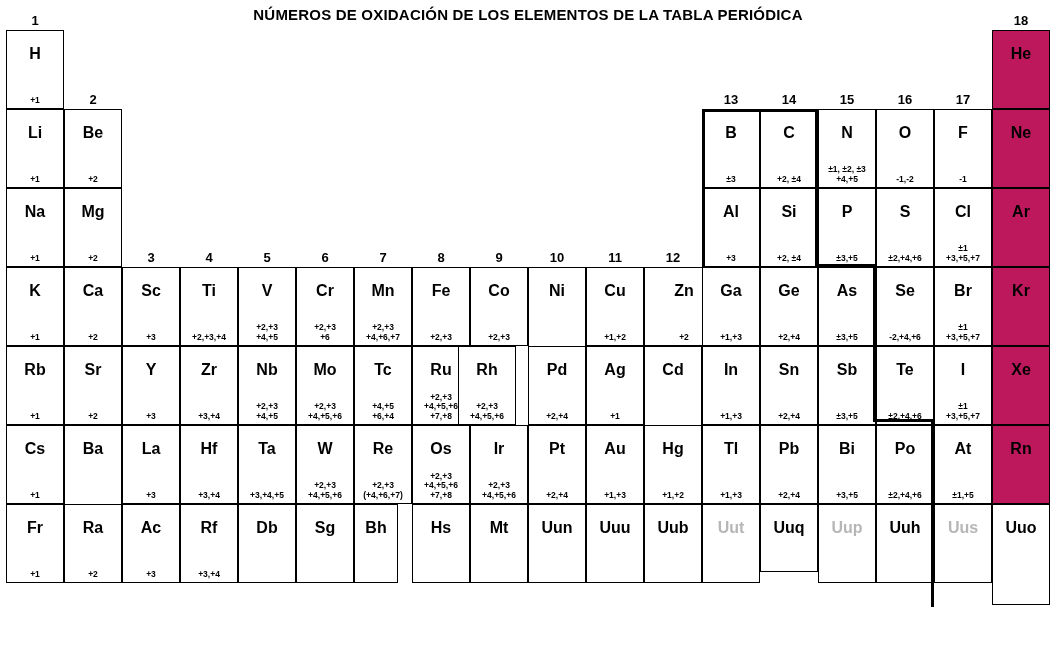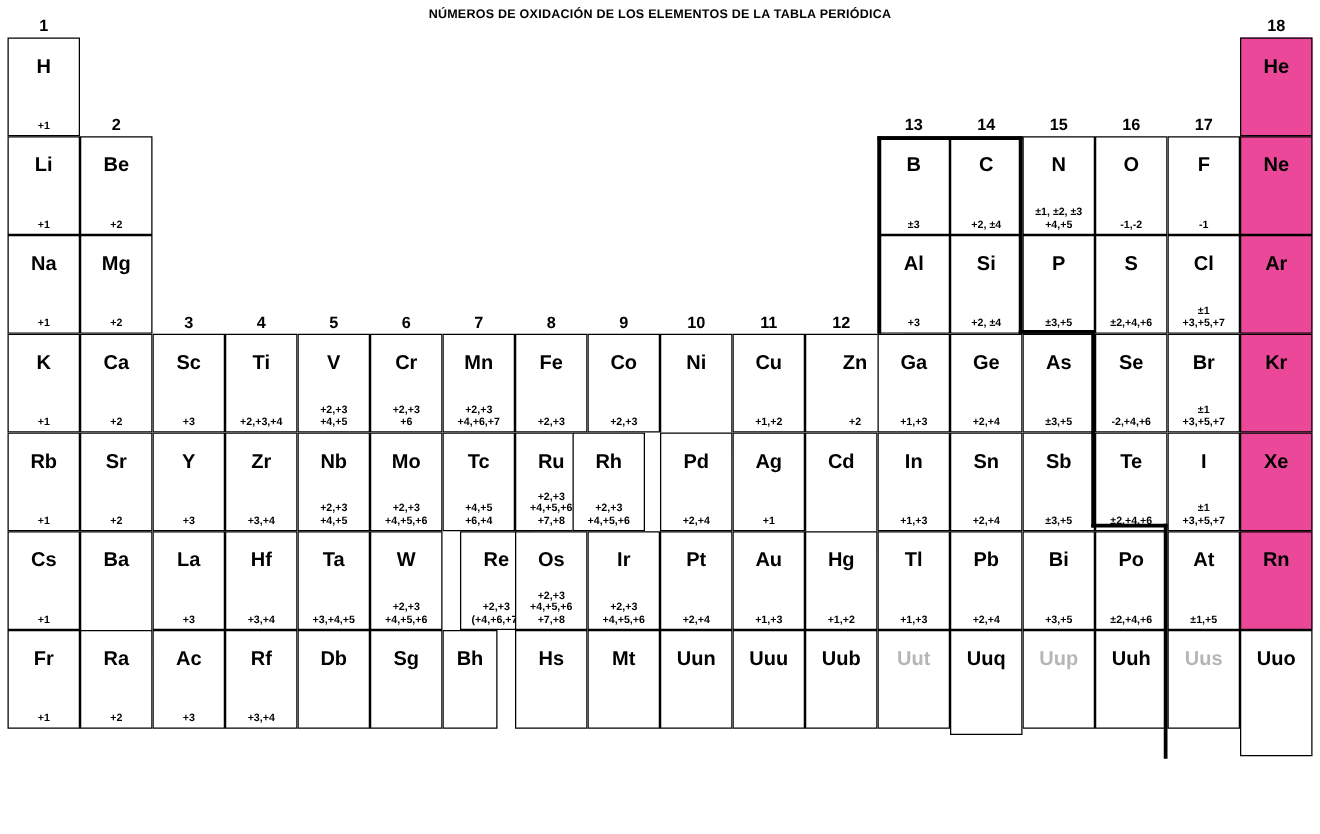--- a/index.html
+++ b/index.html
@@ -18,21 +18,21 @@
     position: relative;
     width: 1056px;
     height: 667px;
   }
   #title {
     position: absolute;
     top: 6px;
     left: 0;
     width: 1056px;
     text-align: center;
-    font-size: 10px;
+    font-size: 15px;
     font-weight: bold;
     letter-spacing: 0.2px;
   }
   .grid {
     position: absolute;
     left: 6px;
     top: 30px;
   }
   .cell {
     position: absolute;
@@ -53,21 +53,21 @@
     position: absolute;
     left: 0;
     right: 0;
     bottom: 3px;
     text-align: center;
     font-size: 8.5px;
     line-height: 9.5px;
     font-weight: bold;
   }
   .cell.noble {
-    background: #ec4899;
+    background: #be185d;
   }
   .cell.ghost .sym {
     color: #b6b6b6;
   }
   .groupnum {
     position: absolute;
     text-align: center;
     font-size: 13px;
     font-weight: bold;
   }
@@ -335,21 +335,21 @@
         <div class="ox"><span>+3,+4</span></div>
       </div>
       <div class="cell" style="left: 232px; top: 395px; width: 58px; height: 79px;">
         <div class="sym">Ta</div>
         <div class="ox"><span>+3,+4,+5</span></div>
       </div>
       <div class="cell" style="left: 290px; top: 395px; width: 58px; height: 79px;">
         <div class="sym">W</div>
         <div class="ox"><span>+2,+3</span><br><span>+4,+5,+6</span></div>
       </div>
-      <div class="cell" style="left: 348px; top: 395px; width: 58px; height: 79px; margin-left: 14px;">
+      <div class="cell" style="left: 348px; top: 395px; width: 58px; height: 79px;">
         <div class="sym">Re</div>
         <div class="ox"><span>+2,+3</span><br><span>(+4,+6,+7)</span></div>
       </div>
       <div class="cell" style="left: 406px; top: 395px; width: 58px; height: 79px;">
         <div class="sym">Os</div>
         <div class="ox"><span>+2,+3</span><br><span>+4,+5,+6</span><br><span>+7,+8</span></div>
       </div>
       <div class="cell" style="left: 464px; top: 395px; width: 58px; height: 79px;">
         <div class="sym">Ir</div>
         <div class="ox"><span>+2,+3</span><br><span>+4,+5,+6</span></div>
@@ -435,21 +435,21 @@
         <div class="ox"><span></span></div>
       </div>
       <div class="cell" style="left: 638px; top: 474px; width: 58px; height: 79px;">
         <div class="sym">Uub</div>
         <div class="ox"><span></span></div>
       </div>
       <div class="cell ghost" style="left: 696px; top: 474px; width: 58px; height: 79px;">
         <div class="sym">Uut</div>
         <div class="ox"><span></span></div>
       </div>
-      <div class="cell" style="left: 754px; top: 474px; width: 58px; height: 84px;">
+      <div class="cell" style="left: 754px; top: 474px; width: 58px; height: 68px;">
         <div class="sym">Uuq</div>
         <div class="ox"><span></span></div>
       </div>
       <div class="cell ghost" style="left: 812px; top: 474px; width: 58px; height: 79px;">
         <div class="sym">Uup</div>
         <div class="ox"><span></span></div>
       </div>
       <div class="cell" style="left: 870px; top: 474px; width: 58px; height: 79px;">
         <div class="sym">Uuh</div>
         <div class="ox"><span></span></div>

